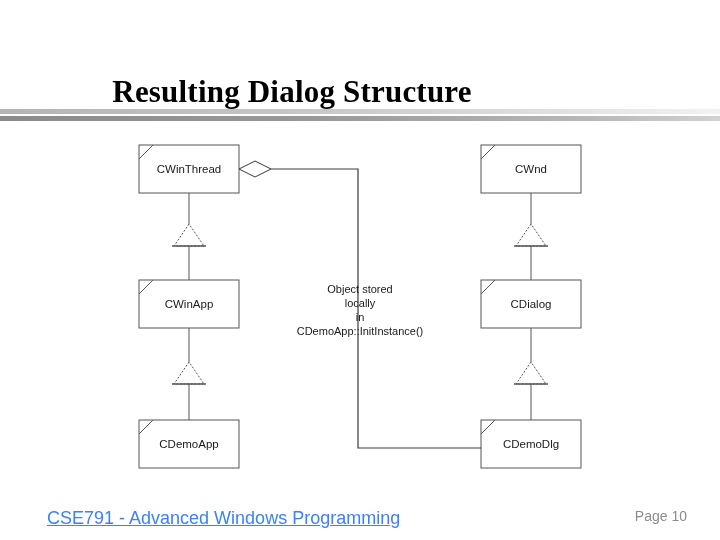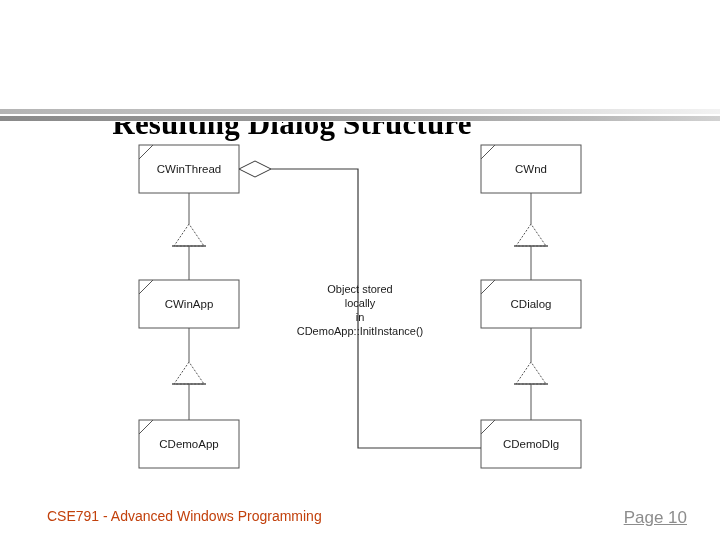--- a/index.html
+++ b/index.html
@@ -16,21 +16,20 @@
   .title{
     position:absolute;
     left:0;top:74px;width:584px;
     text-align:center;
     font-family:"Liberation Serif", serif;
     font-weight:bold;
     font-size:31px;
     letter-spacing:.2px;
     color:#000;
     white-space:nowrap;
-    margin-top:32px;
   }
 
   
   .divider{position:absolute;left:0;width:720px;}
   .divider-light{
     top:109px;height:5px;
     background:linear-gradient(to right,#b4b4b4 0%,#c8c8c8 45%,#e2e2e2 80%,#f2f2f2 100%);
   }
   .divider-white{ top:114px;height:2px;background:#ffffff; }
   .divider-dark{
@@ -54,28 +53,28 @@
   .note-line{
     font-family:"Liberation Sans", sans-serif;
     font-size:11px;
     fill:#1a1a1a;
     text-anchor:middle;
   }
 
   
   .footer-left{
     position:absolute;left:47px;top:508px;
-    font-size:14px;color:#c2410c;
+    font-size:18px;color:#3b82f6;
     white-space:nowrap;
+    text-decoration:underline;
   }
   .footer-right{
     position:absolute;right:33px;top:508px;
-    font-size:17px;color:#8c8c8c;
+    font-size:14px;color:#8c8c8c;
     white-space:nowrap;
-    text-decoration:underline;
   }
 </style>
 </head>
 <body>
 
 <div class="slide">
 
   <div class="title">Resulting Dialog Structure</div>
 
   <div class="divider divider-light"></div>

